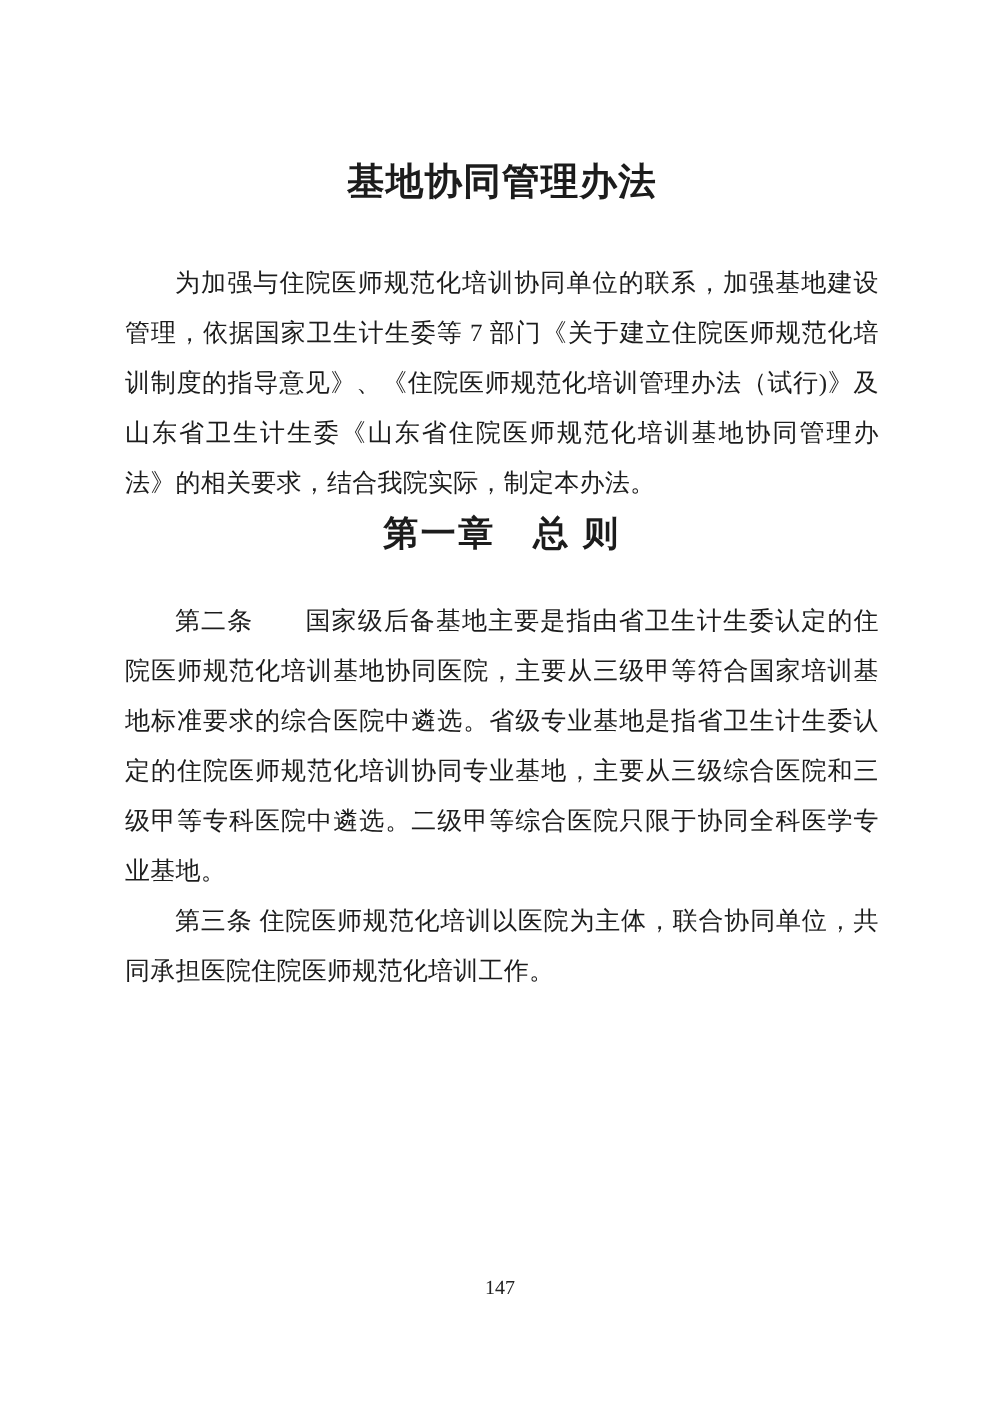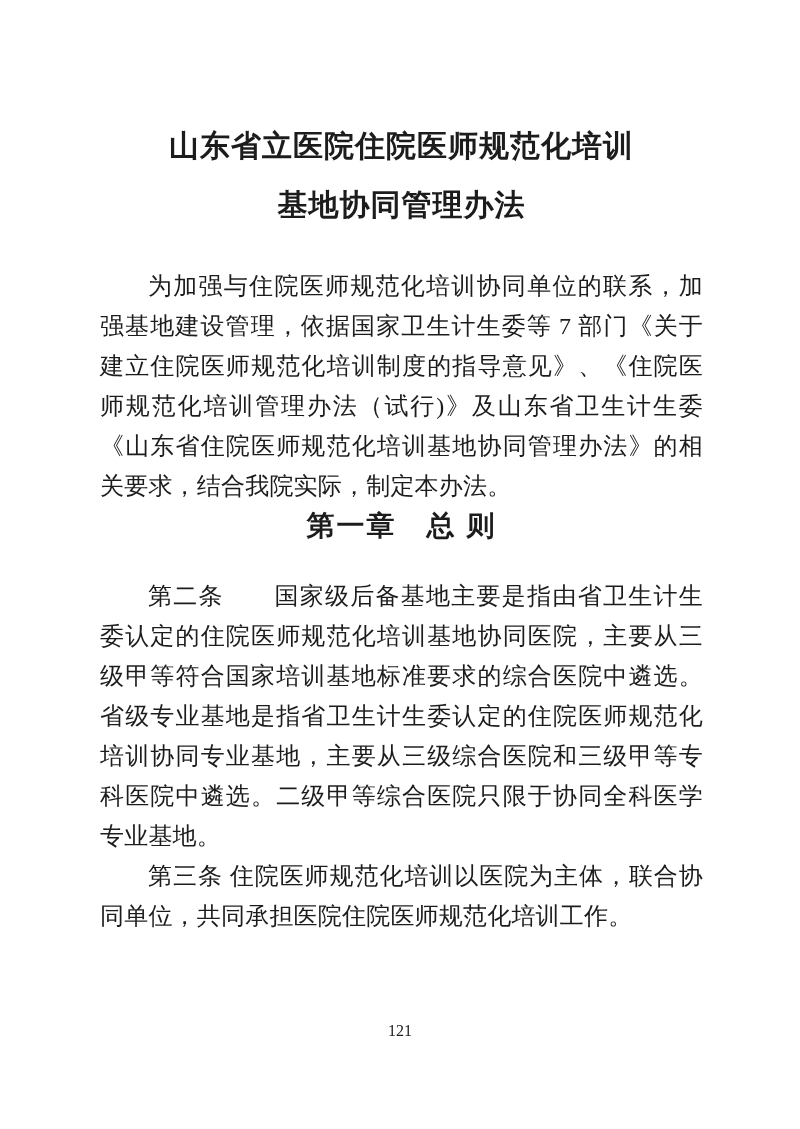--- a/index.html
+++ b/index.html
@@ -24,21 +24,21 @@
   }
   .doc-title {
     font-size: 30px;
     font-weight: bold;
     text-align: center;
     line-height: 59px;
     margin: 0 0 32px 0;
     letter-spacing: 1px;
   }
   .para {
-    font-size: 24px;
+    font-size: 20px;
     line-height: 40px;
     margin: 0;
     text-align: justify;
     text-justify: inter-ideograph;
     text-indent: 2em;
     letter-spacing: 0.2px;
   }
   .chapter-heading {
     font-family: "Liberation Sans", "DejaVu Sans", sans-serif;
     font-size: 28px;
@@ -59,27 +59,26 @@
     color: #222222;
   }
 </style>
 </head>
 <body>
 
 <div class="page">
   <div class="content">
 
     <h1 class="doc-title">
-      <div>山东省立医院住院医师规范化培训</div>
       <div>基地协同管理办法</div>
     </h1>
 
     <p class="para">为加强与住院医师规范化培训协同单位的联系，加强基地建设管理，依据国家卫生计生委等 7 部门《关于建立住院医师规范化培训制度的指导意见》、《住院医师规范化培训管理办法（试行)》及山东省卫生计生委《山东省住院医师规范化培训基地协同管理办法》的相关要求，结合我院实际，制定本办法。</p>
 
     <h2 class="chapter-heading">第一章　总 则</h2>
 
     <p class="para">第二条　　国家级后备基地主要是指由省卫生计生委认定的住院医师规范化培训基地协同医院，主要从三级甲等符合国家培训基地标准要求的综合医院中遴选。省级专业基地是指省卫生计生委认定的住院医师规范化培训协同专业基地，主要从三级综合医院和三级甲等专科医院中遴选。二级甲等综合医院只限于协同全科医学专业基地。</p>
     <p class="para">第三条 住院医师规范化培训以医院为主体，联合协同单位，共同承担医院住院医师规范化培训工作。</p>
 
   </div>
 
-  <div class="page-number">121</div>
+  <div class="page-number">147</div>
 </div>
 
 </body></html>

